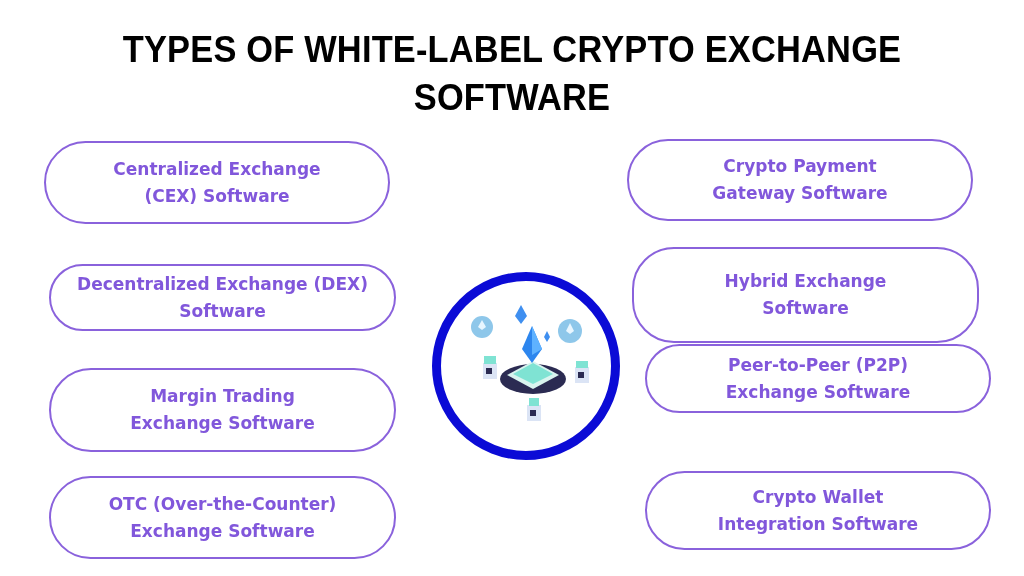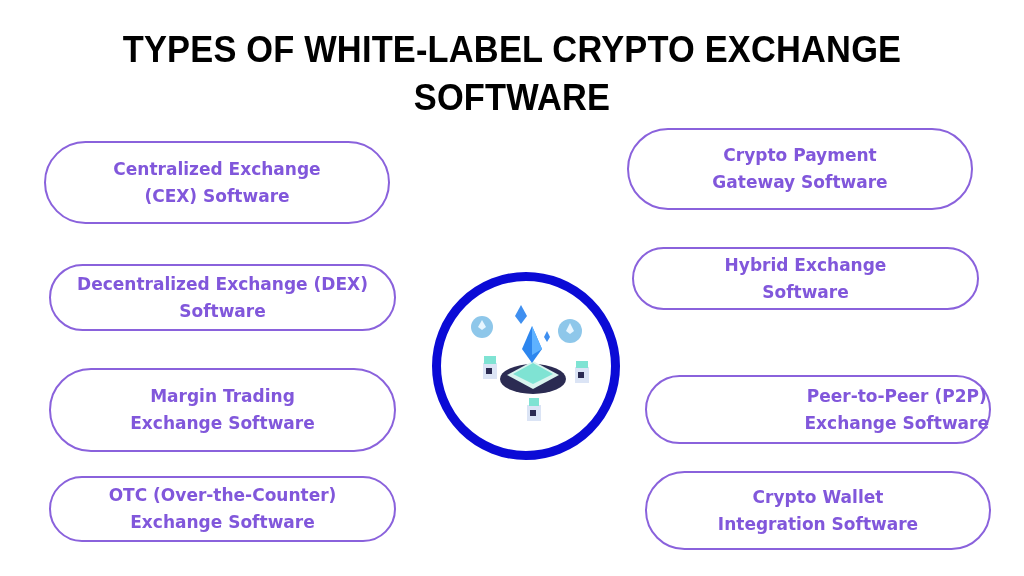--- a/index.html
+++ b/index.html
@@ -39,34 +39,34 @@
 (CEX) Software</span>
 </div>
 <div class="pill" style="left:49px;top:264px;width:347px;height:67px;">
   <span>Decentralized Exchange (DEX)
 Software</span>
 </div>
 <div class="pill" style="left:49px;top:368px;width:347px;height:84px;">
   <span>Margin Trading
 Exchange Software</span>
 </div>
-<div class="pill" style="left:49px;top:476px;width:347px;height:66px;">
+<div class="pill" style="left:49px;top:476px;width:347px;height:83px;">
   <span>OTC (Over-the-Counter)
 Exchange Software</span>
 </div>
 
-<div class="pill" style="left:627px;top:128px;width:346px;height:82px;">
+<div class="pill" style="left:627px;top:139px;width:346px;height:82px;">
   <span>Crypto Payment
 Gateway Software</span>
 </div>
-<div class="pill" style="left:632px;top:247px;width:347px;height:63px;">
+<div class="pill" style="left:632px;top:247px;width:347px;height:96px;">
   <span>Hybrid Exchange
 Software</span>
 </div>
-<div class="pill" style="left:645px;top:375px;width:346px;height:69px;justify-content:flex-end;">
+<div class="pill" style="left:645px;top:344px;width:346px;height:69px;">
   <span>Peer-to-Peer (P2P)
 Exchange Software</span>
 </div>
 <div class="pill" style="left:645px;top:471px;width:346px;height:79px;">
   <span>Crypto Wallet
 Integration Software</span>
 </div>
 
 <div class="hub">
   <svg width="170" height="170" viewBox="0 0 170 170">

